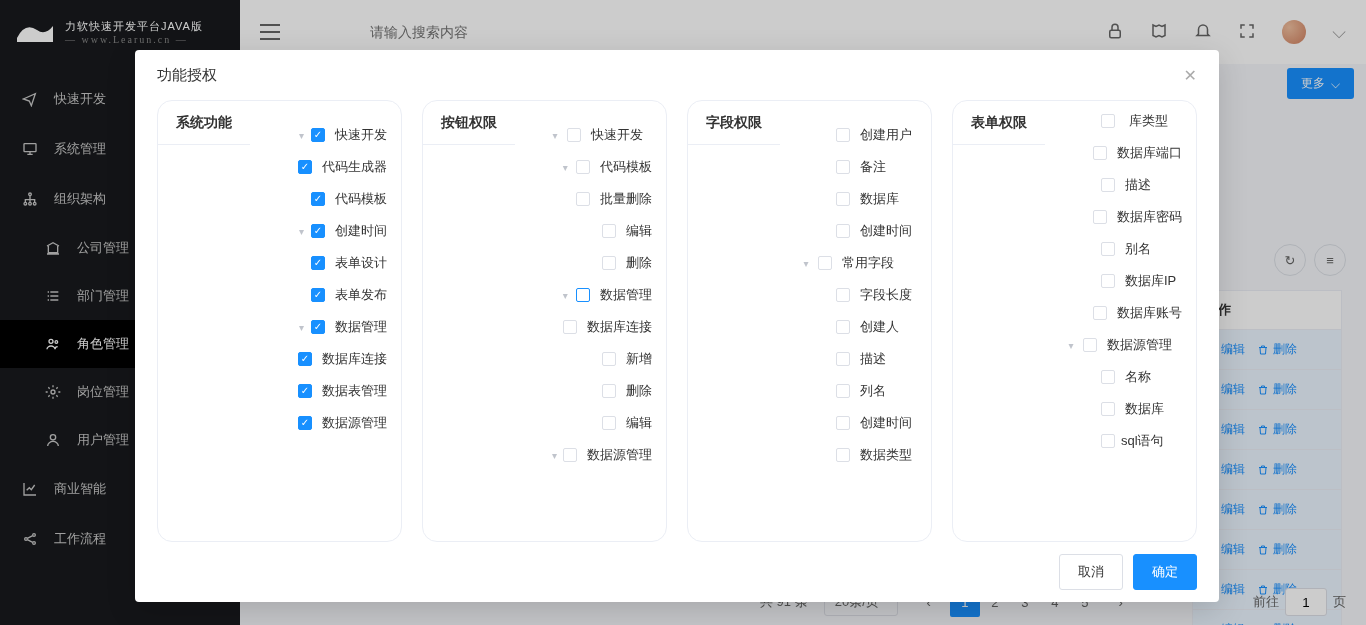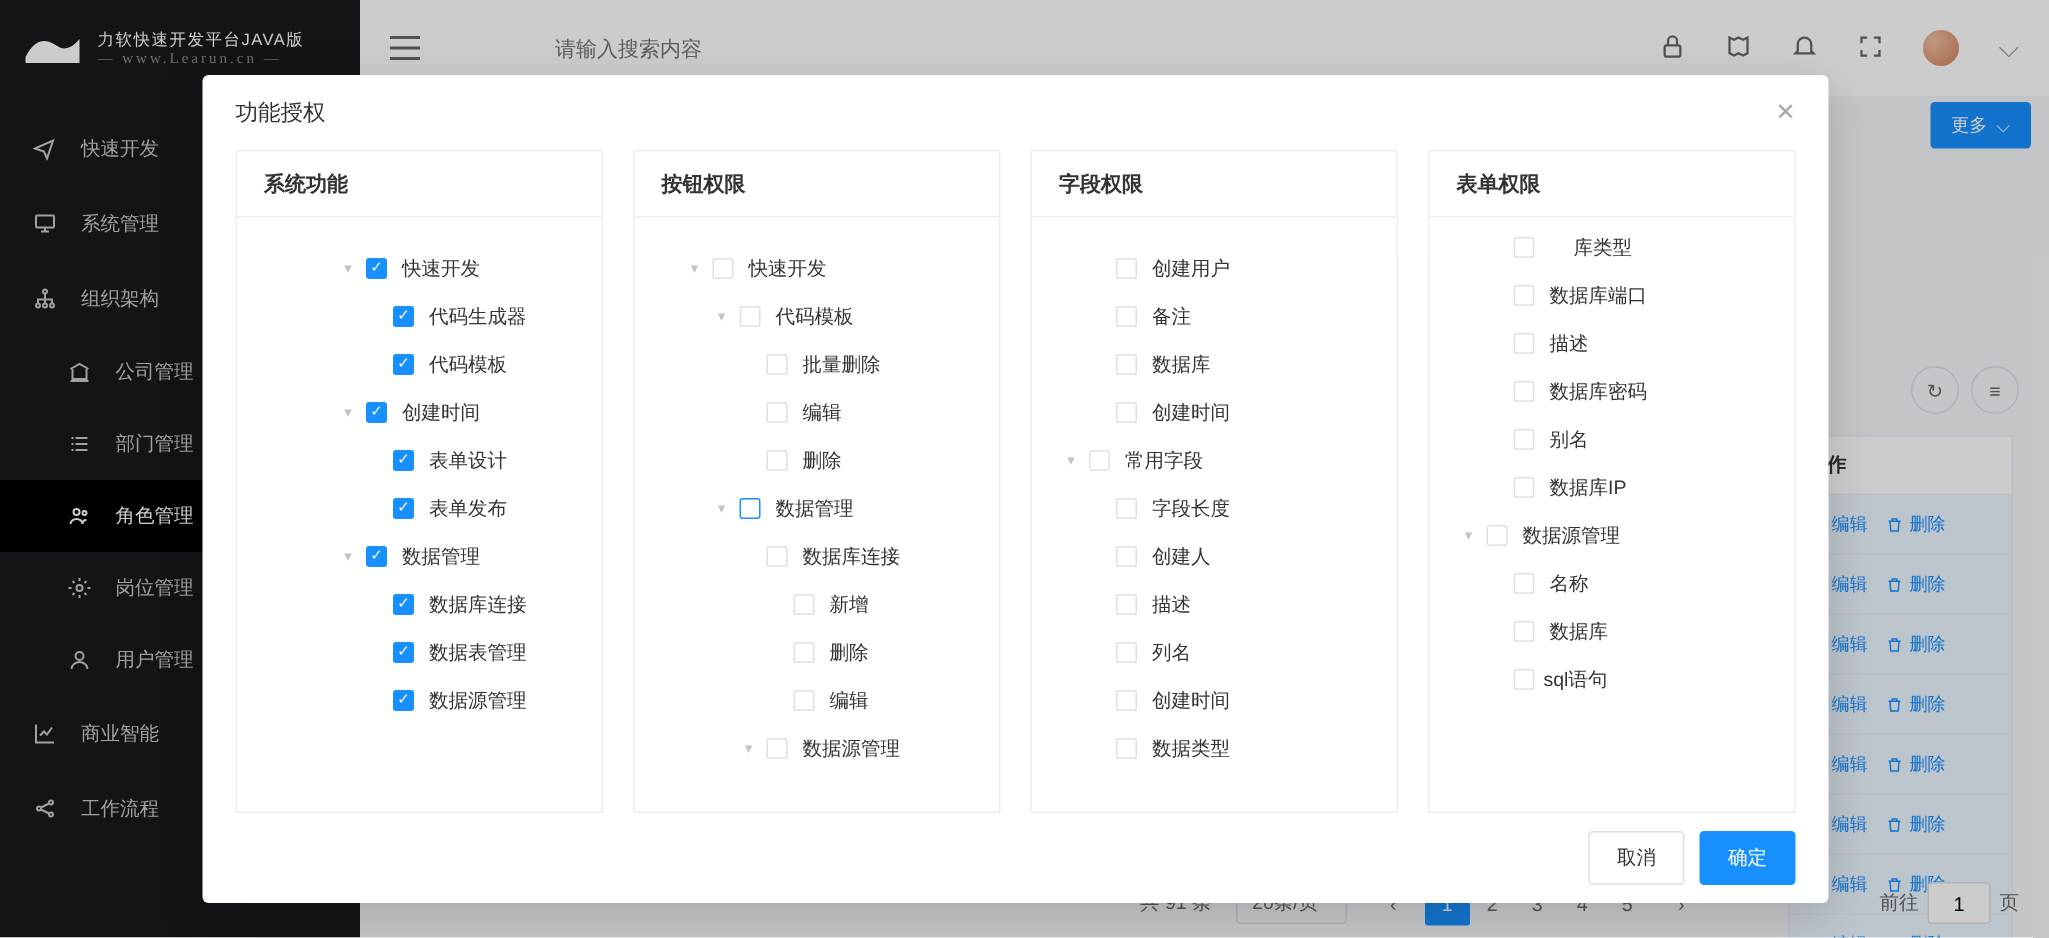--- a/index.html
+++ b/index.html
@@ -45,21 +45,21 @@
     
     .modal-overlay { position: absolute; inset: 0; background: rgba(0,0,0,0.2); z-index: 10; }
     .modal { position: absolute; left: 135px; top: 50px; width: 1084px; height: 552px; background: #fff; border-radius: 4px; z-index: 20; display: flex; flex-direction: column; box-shadow: 0 8px 30px rgba(0,0,0,0.15); }
     .modal-head { height: 50px; display: flex; align-items: center; padding: 0 22px; font-size: 15px; font-weight: 500; }
     .modal-close { margin-left: auto; color: #aaa; cursor: pointer; font-size: 16px; }
     .modal-body { flex: 1; display: flex; gap: 20px; padding: 0 22px; overflow: hidden; }
     .modal-foot { height: 60px; display: flex; align-items: center; justify-content: flex-end; padding: 0 22px; gap: 10px; }
     .btn { padding: 8px 18px; border-radius: 3px; cursor: pointer; font-size: 13px; border: 1px solid #dcdfe6; background: #fff; }
     .btn.primary { background: #1890ff; color: #fff; border-color: #1890ff; }
     
-    .perm-col { flex: 1; border: 1px solid #ebeef5; border-radius: 1px; display: flex; flex-direction: column; min-width: 0; }
+    .perm-col { flex: 1; border: 1px solid #ebeef5; border-radius: 15px; display: flex; flex-direction: row; min-width: 0; }
     .perm-title { height: 44px; display: flex; align-items: center; padding: 0 18px; font-weight: 600; font-size: 14px; border-bottom: 1px solid #ebeef5; }
     .perm-tree { flex: 1; overflow-y: auto; padding: 8px 14px; position: relative; }
     .perm-tree::-webkit-scrollbar { width: 8px; }
     .perm-tree::-webkit-scrollbar-thumb { background: #d8d8d8; border-radius: 4px; }
     
     .tree-item { display: flex; align-items: center; height: 32px; gap: 6px; white-space: nowrap; }
     .tree-item .exp { width: 12px; color: #c0c4cc; font-size: 10px; cursor: pointer; text-align: center; }
     .cb { width: 14px; height: 14px; border: 1px solid #dcdfe6; border-radius: 2px; cursor: pointer; display: inline-flex; align-items: center; justify-content: center; background: #fff; flex-shrink: 0; }
     .cb.checked { background: #1890ff; border-color: #1890ff; }
     .cb.checked::after { content: "✓"; color: #fff; font-size: 10px; line-height: 1; }
@@ -500,21 +500,21 @@
           </div>
         </div>
       </div>
       <div class="perm-col">
         <div class="perm-title">表单权限</div>
         <div class="perm-tree" style="padding-top:4px">
           <div class="tree-item">
             <span class="ind" style="width:18px"></span>
             <span class="exp"></span>
             <span class="cb"></span>
-            <span style="margin-left:20px">库类型</span>
+            <span style="margin-left:8px">库类型</span>
           </div>
           <div class="tree-item">
             <span class="ind" style="width:18px"></span>
             <span class="exp"></span>
             <span class="cb"></span>
             <span style="margin-left:4px">数据库端口</span>
           </div>
           <div class="tree-item">
             <span class="ind" style="width:18px"></span>
             <span class="exp"></span>
@@ -531,20 +531,26 @@
             <span class="ind" style="width:18px"></span>
             <span class="exp"></span>
             <span class="cb"></span>
             <span style="margin-left:4px">别名</span>
           </div>
           <div class="tree-item">
             <span class="ind" style="width:18px"></span>
             <span class="exp"></span>
             <span class="cb"></span>
             <span style="margin-left:4px">数据库IP</span>
+          </div>
+          <div class="tree-item">
+            <span class="ind" style="width:18px"></span>
+            <span class="exp"></span>
+            <span class="cb"></span>
+            <span style="margin-left:4px">数据库账号</span>
           </div>
           <div class="tree-item">
             <span class="ind" style="width:0px"></span>
             <span class="exp">▾</span>
             <span class="cb"></span>
             <span style="margin-left:4px">数据源管理</span>
           </div>
           <div class="tree-item">
             <span class="ind" style="width:18px"></span>
             <span class="exp"></span>

